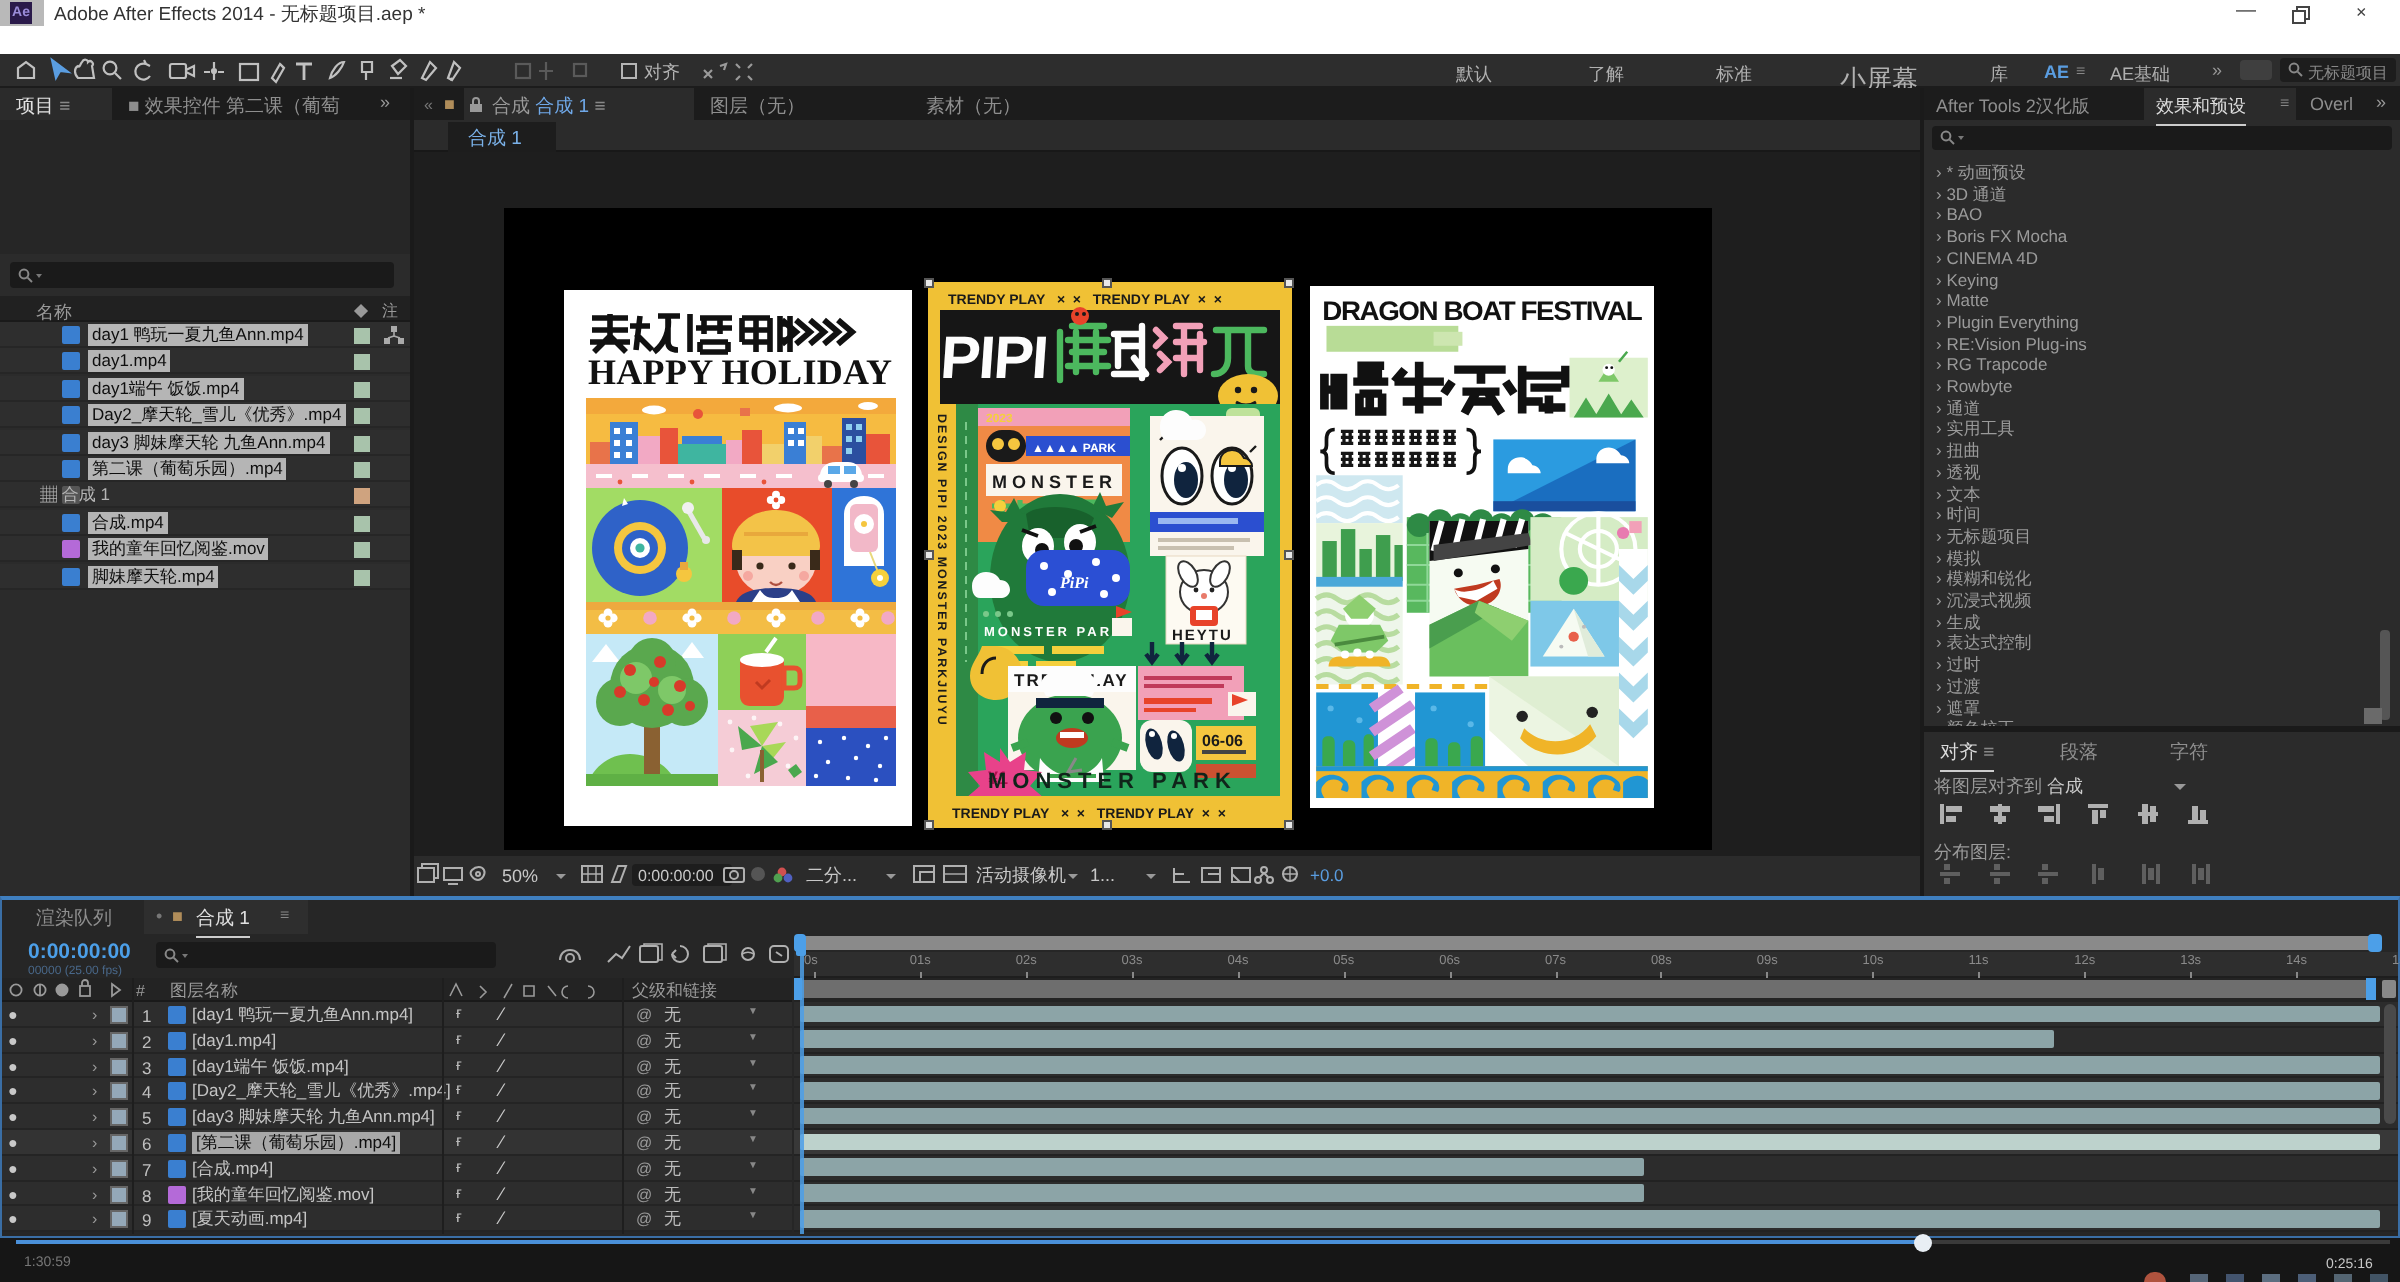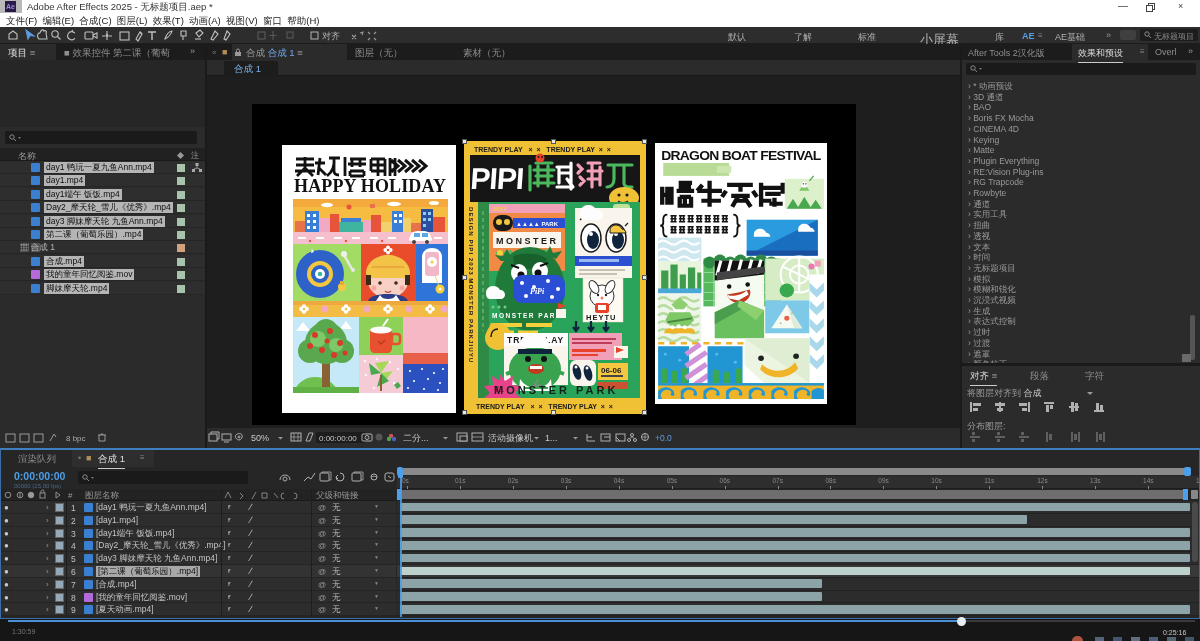--- a/index.html
+++ b/index.html
@@ -5,28 +5,27 @@
 .abs{position:absolute}
 #stage{position:relative;width:1200px;height:641px}
 .tx{white-space:nowrap}
 </style></head>
 <body>
 <div id="stage">
 
 <div class="abs" style="left:0;top:0;width:1200px;height:13px;background:#ffffff"></div>
 <div class="abs" style="left:0;top:0;width:22px;height:13px;background:#b9b9b9"></div>
 <div class="abs" style="left:5px;top:1px;width:11px;height:11px;background:#2a1a4a;color:#9a8cd8;font-size:7px;font-weight:bold;text-align:center;line-height:11px">Ae</div>
-<div class="abs tx" style="left:27px;top:1px;font-size:9.5px;color:#333">Adobe After Effects 2025 - 无标题项目.aep *</div>
+<div class="abs tx" style="left:27px;top:1px;font-size:9.5px;color:#333">Adobe After Effects 2014 - 无标题项目.aep *</div>
 <div class="abs tx" style="left:1118px;top:0px;font-size:10px;color:#444">—</div>
 <div class="abs" style="left:1148px;top:3px;width:7px;height:7px;border:1px solid #444;background:#fff"></div>
 <div class="abs" style="left:1146px;top:5px;width:7px;height:7px;border:1px solid #444;background:#fff"></div>
 <div class="abs tx" style="left:1178px;top:1px;font-size:9px;color:#444">×</div>
 
 <div class="abs" style="left:0;top:13px;width:1200px;height:14px;background:#ffffff"></div>
-<div class="abs tx" style="left:6px;top:15px;font-size:9.5px;color:#1a1a1a;letter-spacing:0px">文件(F)&nbsp;&nbsp;编辑(E)&nbsp;&nbsp;合成(C)&nbsp;&nbsp;图层(L)&nbsp;&nbsp;效果(T)&nbsp;&nbsp;动画(A)&nbsp;&nbsp;视图(V)&nbsp;&nbsp;窗口&nbsp;&nbsp;帮助(H)</div>
 
 <div class="abs" style="left:0;top:27px;width:1200px;height:17px;background:#2d2d2d;border-bottom:1px solid #1c1c1c"></div>
 <div class="abs" id="toolicons" style="left:0;top:27px"><svg width="400" height="17" viewBox="0 0 400 17">
 <g fill="none" stroke="#c0c0c0" stroke-width="1.1">
 <path d="M9 12v-5l4-3 4 3v5z"></path>
 <path d="M26 3l2 9 2-3.5 4 .5z" fill="#5a9de0" stroke="#5a9de0"></path>
 <path d="M39 12c-2-2-2-5 0-6 1 1 1-1 2-2 1-2 3-1 3 0 0 0 1-1 2 0s0 2 0 2l1 6z"></path>
 <circle cx="55" cy="7" r="3.2"></circle>
           <path d="M57.5 9.5l3 3"></path>
 <path d="M73 5a4 4 0 1 0 2 6M73 5l-1-2M73 5l2 1"></path>
@@ -141,32 +140,20 @@
 <div class="abs" style="left:31px;top:109.20000000000002px;width:9px;height:9px;background:#b46ad8;border-radius:1px"></div>
 <div class="abs tx" style="left:44px;top:108.20000000000002px;font-size:8.5px;color:#0e0e0e;background:#b5b5b5;padding:0 2px;line-height:11px">我的童年回忆阅鉴.mov</div>
 <div class="abs" style="left:177px;top:110.20000000000002px;width:8px;height:8px;background:#a8c3ab"></div>
 <div class="abs" style="left:0;top:120.60000000000002px;width:205px;height:13px;background:#2e2e2e;border-bottom:1px solid #262626"></div>
 <div class="abs" style="left:31px;top:122.60000000000002px;width:9px;height:9px;background:#3a7fd0;border-radius:1px"></div>
 <div class="abs tx" style="left:44px;top:121.60000000000002px;font-size:8.5px;color:#0e0e0e;background:#b5b5b5;padding:0 2px;line-height:11px">脚妹摩天轮.mp4</div>
 <div class="abs" style="left:177px;top:123.60000000000002px;width:8px;height:8px;background:#a8c3ab"></div>
     </div>
 
 <div class="abs" style="left:0;top:428px;width:205px;height:20px;background:#2b2b2b"></div>
-<div class="abs" id="projfooter" style="left:0;top:428px"><svg width="205" height="20" viewBox="0 0 205 20">
-<g fill="none" stroke="#9a9a9a" stroke-width="1">
-<rect x="6" y="6" width="9" height="8"></rect>
-          <rect x="20" y="6" width="9" height="8"></rect>
-          <rect x="34" y="6" width="9" height="8"></rect>
-<path d="M50 13l4-7 2 3"></path>
-</g>
-<text x="66" y="13" font-size="8" fill="#aaa" font-family="Liberation Sans">8 bpc</text>
-<g fill="none" stroke="#9a9a9a">
-          <path d="M98 7h8m-7 0v6h6V7m-4 0v-1h2v1"></path>
-        </g>
-</svg></div>
 
 <div class="abs" style="left:207px;top:44px;width:753px;height:404px;background:#1e1e1e"></div>
 <div class="abs" style="left:207px;top:44px;width:753px;height:16px;background:#1c1c1c"></div>
 <div class="abs" style="left:232px;top:44px;width:115px;height:16px;background:#2b2b2b"></div>
 <div class="abs tx" style="left:212px;top:48px;font-size:8px;color:#777">«</div>
 <div class="abs tx" style="left:222px;top:47px;font-size:9px;color:#b08d5a">■</div>
 <svg class="abs" style="left:234px;top:48px" width="8" height="9">
       <rect x="1" y="4" width="6" height="4" fill="#999"></rect>
       <path d="M2.5 4V2.5a1.5 1.5 0 0 1 3 0V4" fill="none" stroke="#999"></path>
     </svg>

